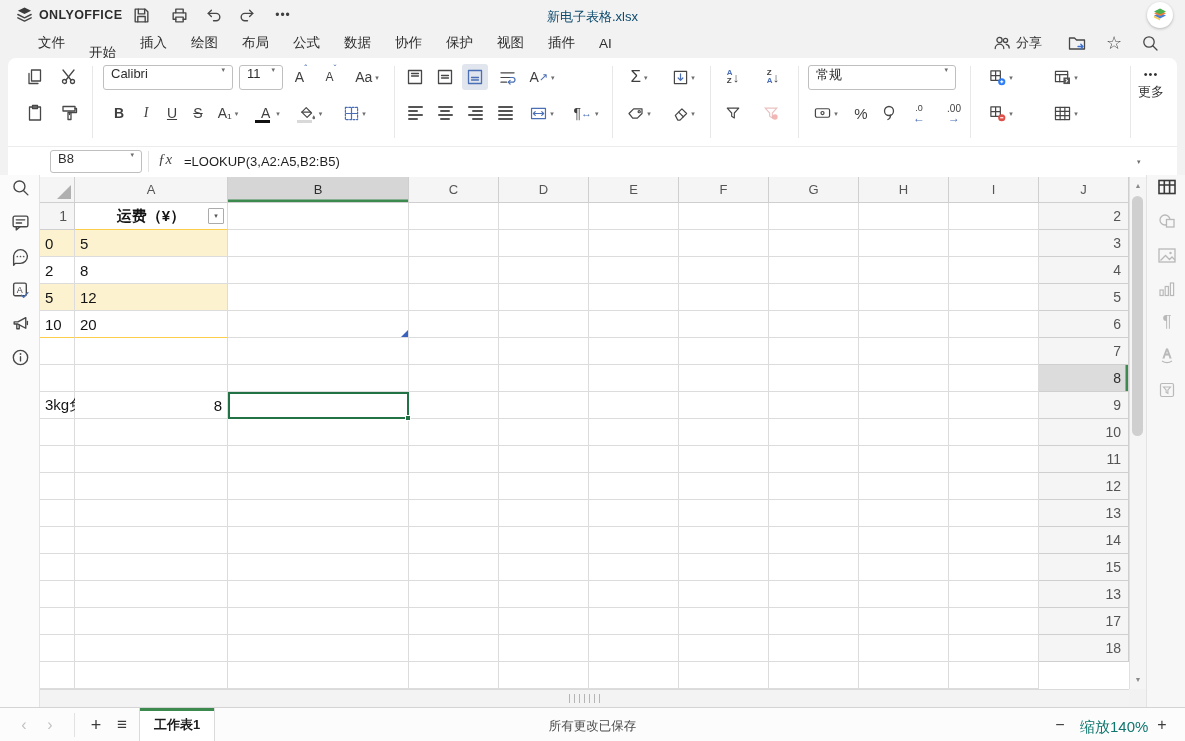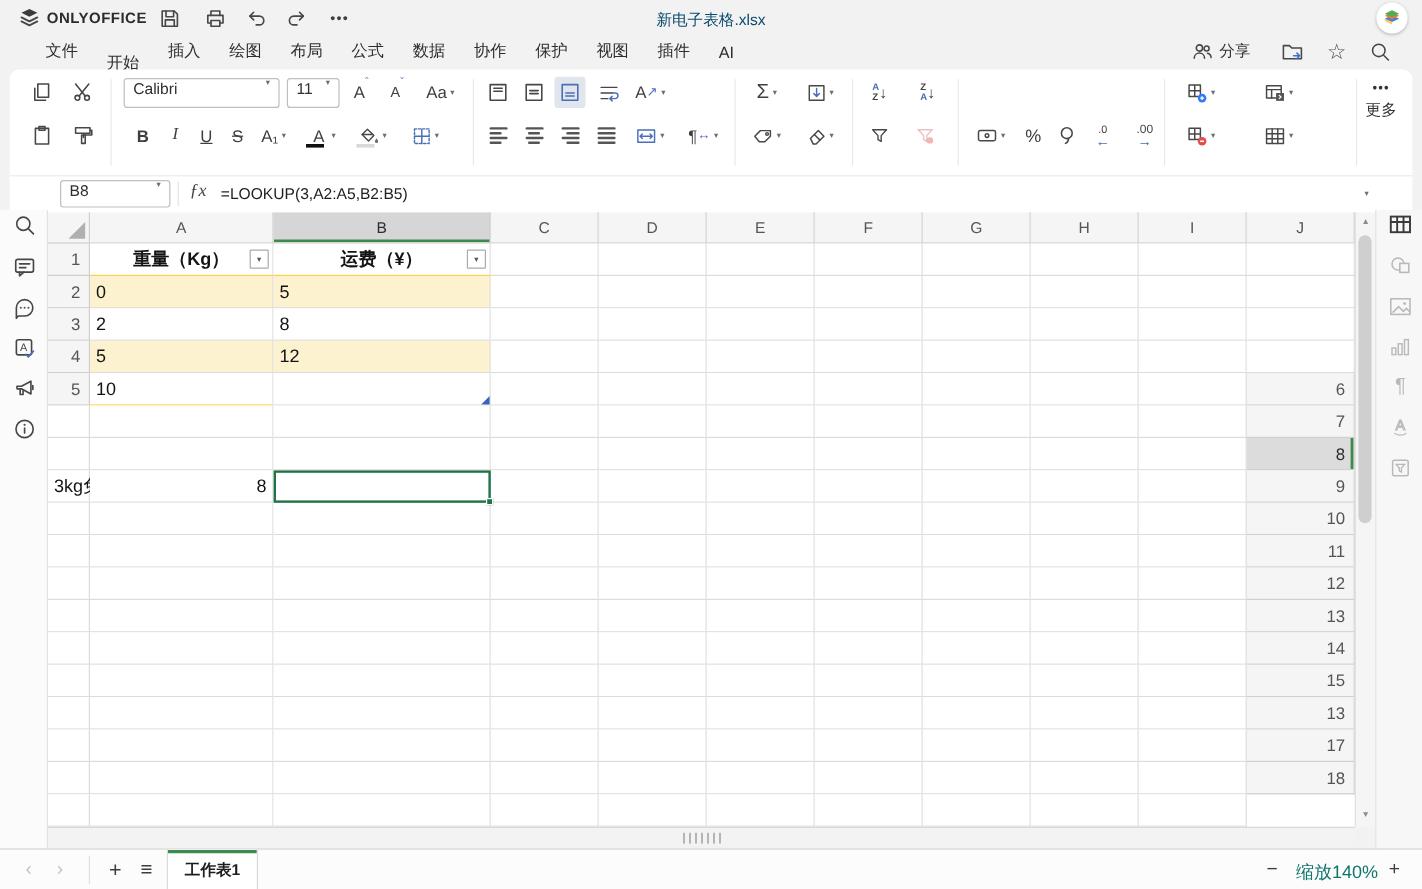--- a/index.html
+++ b/index.html
@@ -372,20 +372,24 @@
       </svg>
   </div>
   <div class="ab tbtn" style="left:750px;top:42px" style2="">
     <svg width="16" height="16" viewBox="0 0 18 18" opacity=".55">
         <path d="M2.5 3.5h13L10.5 9v5.5l-3-1.8V9z" stroke="#d98f8f" fill="none" stroke-width="1.3"></path>
         <circle cx="13.5" cy="13.5" r="3" fill="#e0504a" opacity=".75"></circle>
       </svg>
   </div>
   <div class="ab vdiv" style="left:790px"></div>
 
+  <div class="ab select" style="left:800px;top:7px;width:148px">
+    <span>常规</span>
+      <span class="chev">▾</span>
+  </div>
   <div class="ab tbtn" style="left:800px;top:42px;width:36px">
     <svg width="17" height="12" viewBox="0 0 18 12">
         <rect x="1.5" y="1.5" width="15" height="9" rx="1.5" class="st"></rect>
         <circle cx="9" cy="6" r="1.6" class="st"></circle>
       </svg>
     <span class="chev">▾</span>
   </div>
   <div class="ab tbtn" style="left:840px;top:42px;font-size:15px">%</div>
   <div class="ab tbtn" style="left:868px;top:42px">
     <svg width="14" height="16" viewBox="0 0 14 16">
@@ -510,24 +514,20 @@
       <div class="chdr">C</div>
       <div class="chdr">D</div>
       <div class="chdr">E</div>
       <div class="chdr">F</div>
       <div class="chdr">G</div>
       <div class="chdr">H</div>
       <div class="chdr">I</div>
       <div class="chdr">J</div>
       <div class="rhdr">1</div>
       <div class="cell ybord bold c-center">
-        <span>重量（Kg）</span>
-        <span class="filterBtn">▾</span>
-      </div>
-      <div class="cell ybord bold c-center">
         <span>运费（¥）</span>
         <span class="filterBtn">▾</span>
       </div>
       <div class="cell"></div>
       <div class="cell"></div>
       <div class="cell"></div>
       <div class="cell"></div>
       <div class="cell"></div>
       <div class="cell"></div>
       <div class="cell"></div>
@@ -573,20 +573,23 @@
       <div class="cell"></div>
       <div class="cell"></div>
       <div class="cell"></div>
       <div class="cell"></div>
       <div class="cell"></div>
       <div class="cell"></div>
       <div class="cell"></div>
       <div class="rhdr">5</div>
       <div class="cell ybord">
         <span>10</span>
+      </div>
+      <div class="cell ybord">
+        <span>20</span>
       </div>
       <div class="cell"></div>
       <div class="cell"></div>
       <div class="cell"></div>
       <div class="cell"></div>
       <div class="cell"></div>
       <div class="cell"></div>
       <div class="cell"></div>
       <div class="cell"></div>
       <div class="rhdr">6</div>
@@ -795,16 +798,17 @@
 
 <div class="ab" id="statusbar">
   <div class="ab sb-nav" style="left:12px">‹</div>
   <div class="ab sb-nav" style="left:38px">›</div>
   <div class="ab" style="left:74px;top:5px;width:1px;height:24px;background:#e2e2e2"></div>
   <div class="ab sb-btn" style="left:84px;font-size:18px;font-weight:300">+</div>
   <div class="ab sb-btn" style="left:110px;font-size:17px">≡</div>
   <div class="ab" id="sheet-tab">
       <span>工作表1</span>
     </div>
+  <div class="ab" id="save-status">所有更改已保存</div>
   <div class="ab sb-btn" style="left:1048px;font-size:16px">−</div>
   <div class="ab" id="zoom-label" style="left:1080px;top:10px">缩放140%</div>
   <div class="ab sb-btn" style="left:1150px;font-size:16px">+</div>
 </div>
 
 </body></html>

